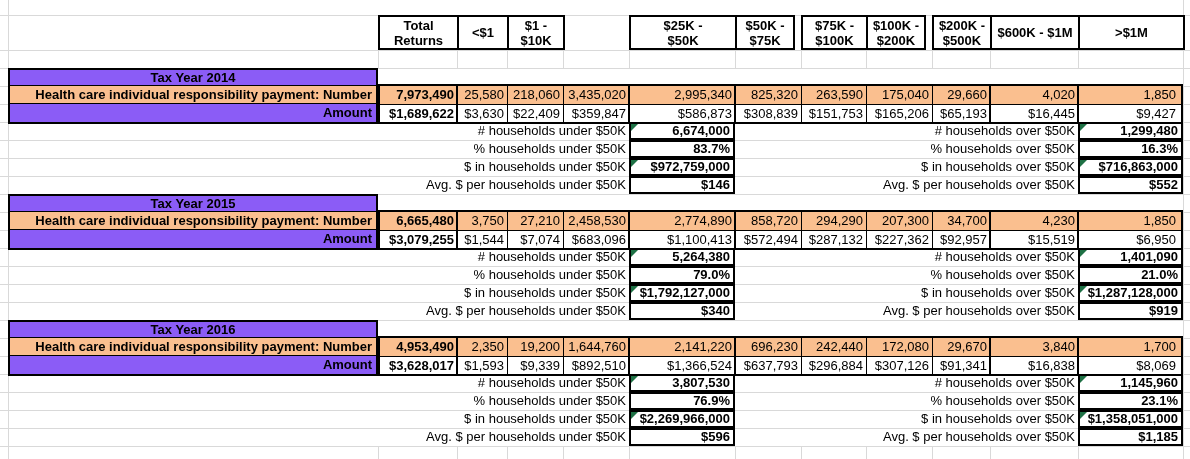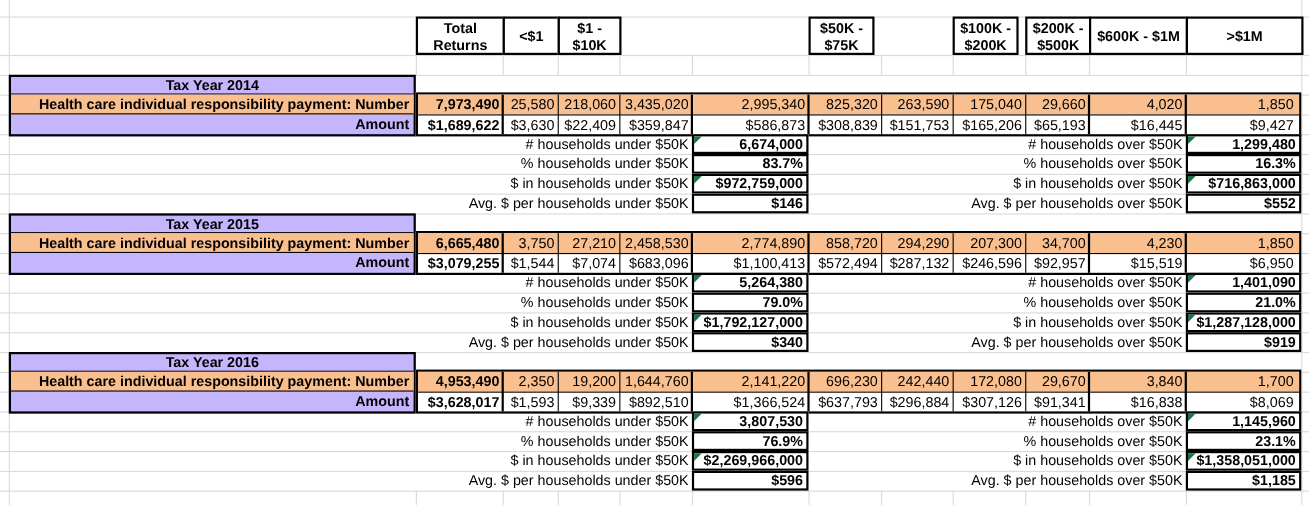--- a/index.html
+++ b/index.html
@@ -9,21 +9,21 @@
   .hl{position:absolute;left:0;width:1190px;height:1px;background:#d9d9d9;z-index:0;}
   .vl{position:absolute;width:1px;background:#d9d9d9;z-index:0;}
   
   .hc{position:absolute;top:15px;height:35px;box-sizing:border-box;border:2px solid #000;
       background:#fff;font-weight:bold;display:flex;align-items:center;justify-content:center;
       text-align:center;line-height:15px;white-space:pre-line;z-index:2;}
   
   .sec{position:absolute;left:0;width:1190px;height:126px;z-index:1;}
   
   .yb{position:absolute;left:8px;top:0;width:370px;height:56px;box-sizing:border-box;
-      border:2px solid #000;background:#c4b5fd;}
+      border:2px solid #000;background:#8b5cf6;}
   .yb-year{height:15px;line-height:15px;border-bottom:1px solid #000;text-align:center;font-weight:bold;}
   .yb-num{height:17px;line-height:17px;border-bottom:1px solid #000;background:#fabf8f;
           text-align:right;font-weight:bold;padding-right:4px;}
   .yb-amt{height:18px;line-height:18px;text-align:right;font-weight:bold;padding-right:4px;}
   
   .dw{position:absolute;left:378px;top:16px;width:805px;height:40px;box-sizing:border-box;
       border:2px solid #000;background:#fff;}
   .numbg{position:absolute;left:0;top:0;width:801px;height:18px;background:#fabf8f;}
   .hsep{position:absolute;left:0;top:18px;width:801px;height:1px;background:#000;}
   .dv{position:absolute;top:0;width:1px;height:36px;background:#000;}
@@ -50,22 +50,26 @@
 </head>
 <body>
 
 <div class="sheet">
 
   <div class="hc" style="left:378px;width:81px">Total
 Returns</div>
   <div class="hc" style="left:457px;width:52px">&lt;$1</div>
   <div class="hc" style="left:507px;width:58px">$1 -
 $10K</div>
+  <div class="hc" style="left:629px;width:108px">$25K -
+$50K</div>
   <div class="hc" style="left:735px;width:60px">$50K -
 $75K</div>
+  <div class="hc" style="left:801px;width:67px">$75K -
+$100K</div>
   <div class="hc" style="left:866px;width:60px">$100K -
 $200K</div>
   <div class="hc" style="left:932px;width:60px">$200K -
 $500K</div>
   <div class="hc" style="left:990px;width:90px">$600K - $1M</div>
   <div class="hc" style="left:1078px;width:107px">&gt;$1M</div>
 
   <div class="sec" style="top:68px">
     <div class="yb">
       <div class="yb-year">Tax Year 2014</div>
@@ -156,21 +160,21 @@
       <div class="dc n c8">34,700</div>
       <div class="dc n c9">4,230</div>
       <div class="dc n c10">1,850</div>
       <div class="dc a c0 tb">$3,079,255</div>
       <div class="dc a c1">$1,544</div>
       <div class="dc a c2">$7,074</div>
       <div class="dc a c3">$683,096</div>
       <div class="dc a c4">$1,100,413</div>
       <div class="dc a c5">$572,494</div>
       <div class="dc a c6">$287,132</div>
-      <div class="dc a c7">$246,596</div>
+      <div class="dc a c7">$227,362</div>
       <div class="dc a c8">$92,957</div>
       <div class="dc a c9">$15,519</div>
       <div class="dc a c10">$6,950</div>
     </div>
     <div class="sl ul" style="top:54px"># households under $50K</div>
     <div class="sv uv" style="top:54px"><i class="flag"></i><span>5,264,380</span></div>
     <div class="sl ul" style="top:72px">% households under $50K</div>
     <div class="sv uv" style="top:72px"><span>79.0%</span></div>
     <div class="sl ul" style="top:90px">$ in households under $50K</div>
     <div class="sv uv" style="top:90px"><i class="flag"></i><span>$1,792,127,000</span></div>

